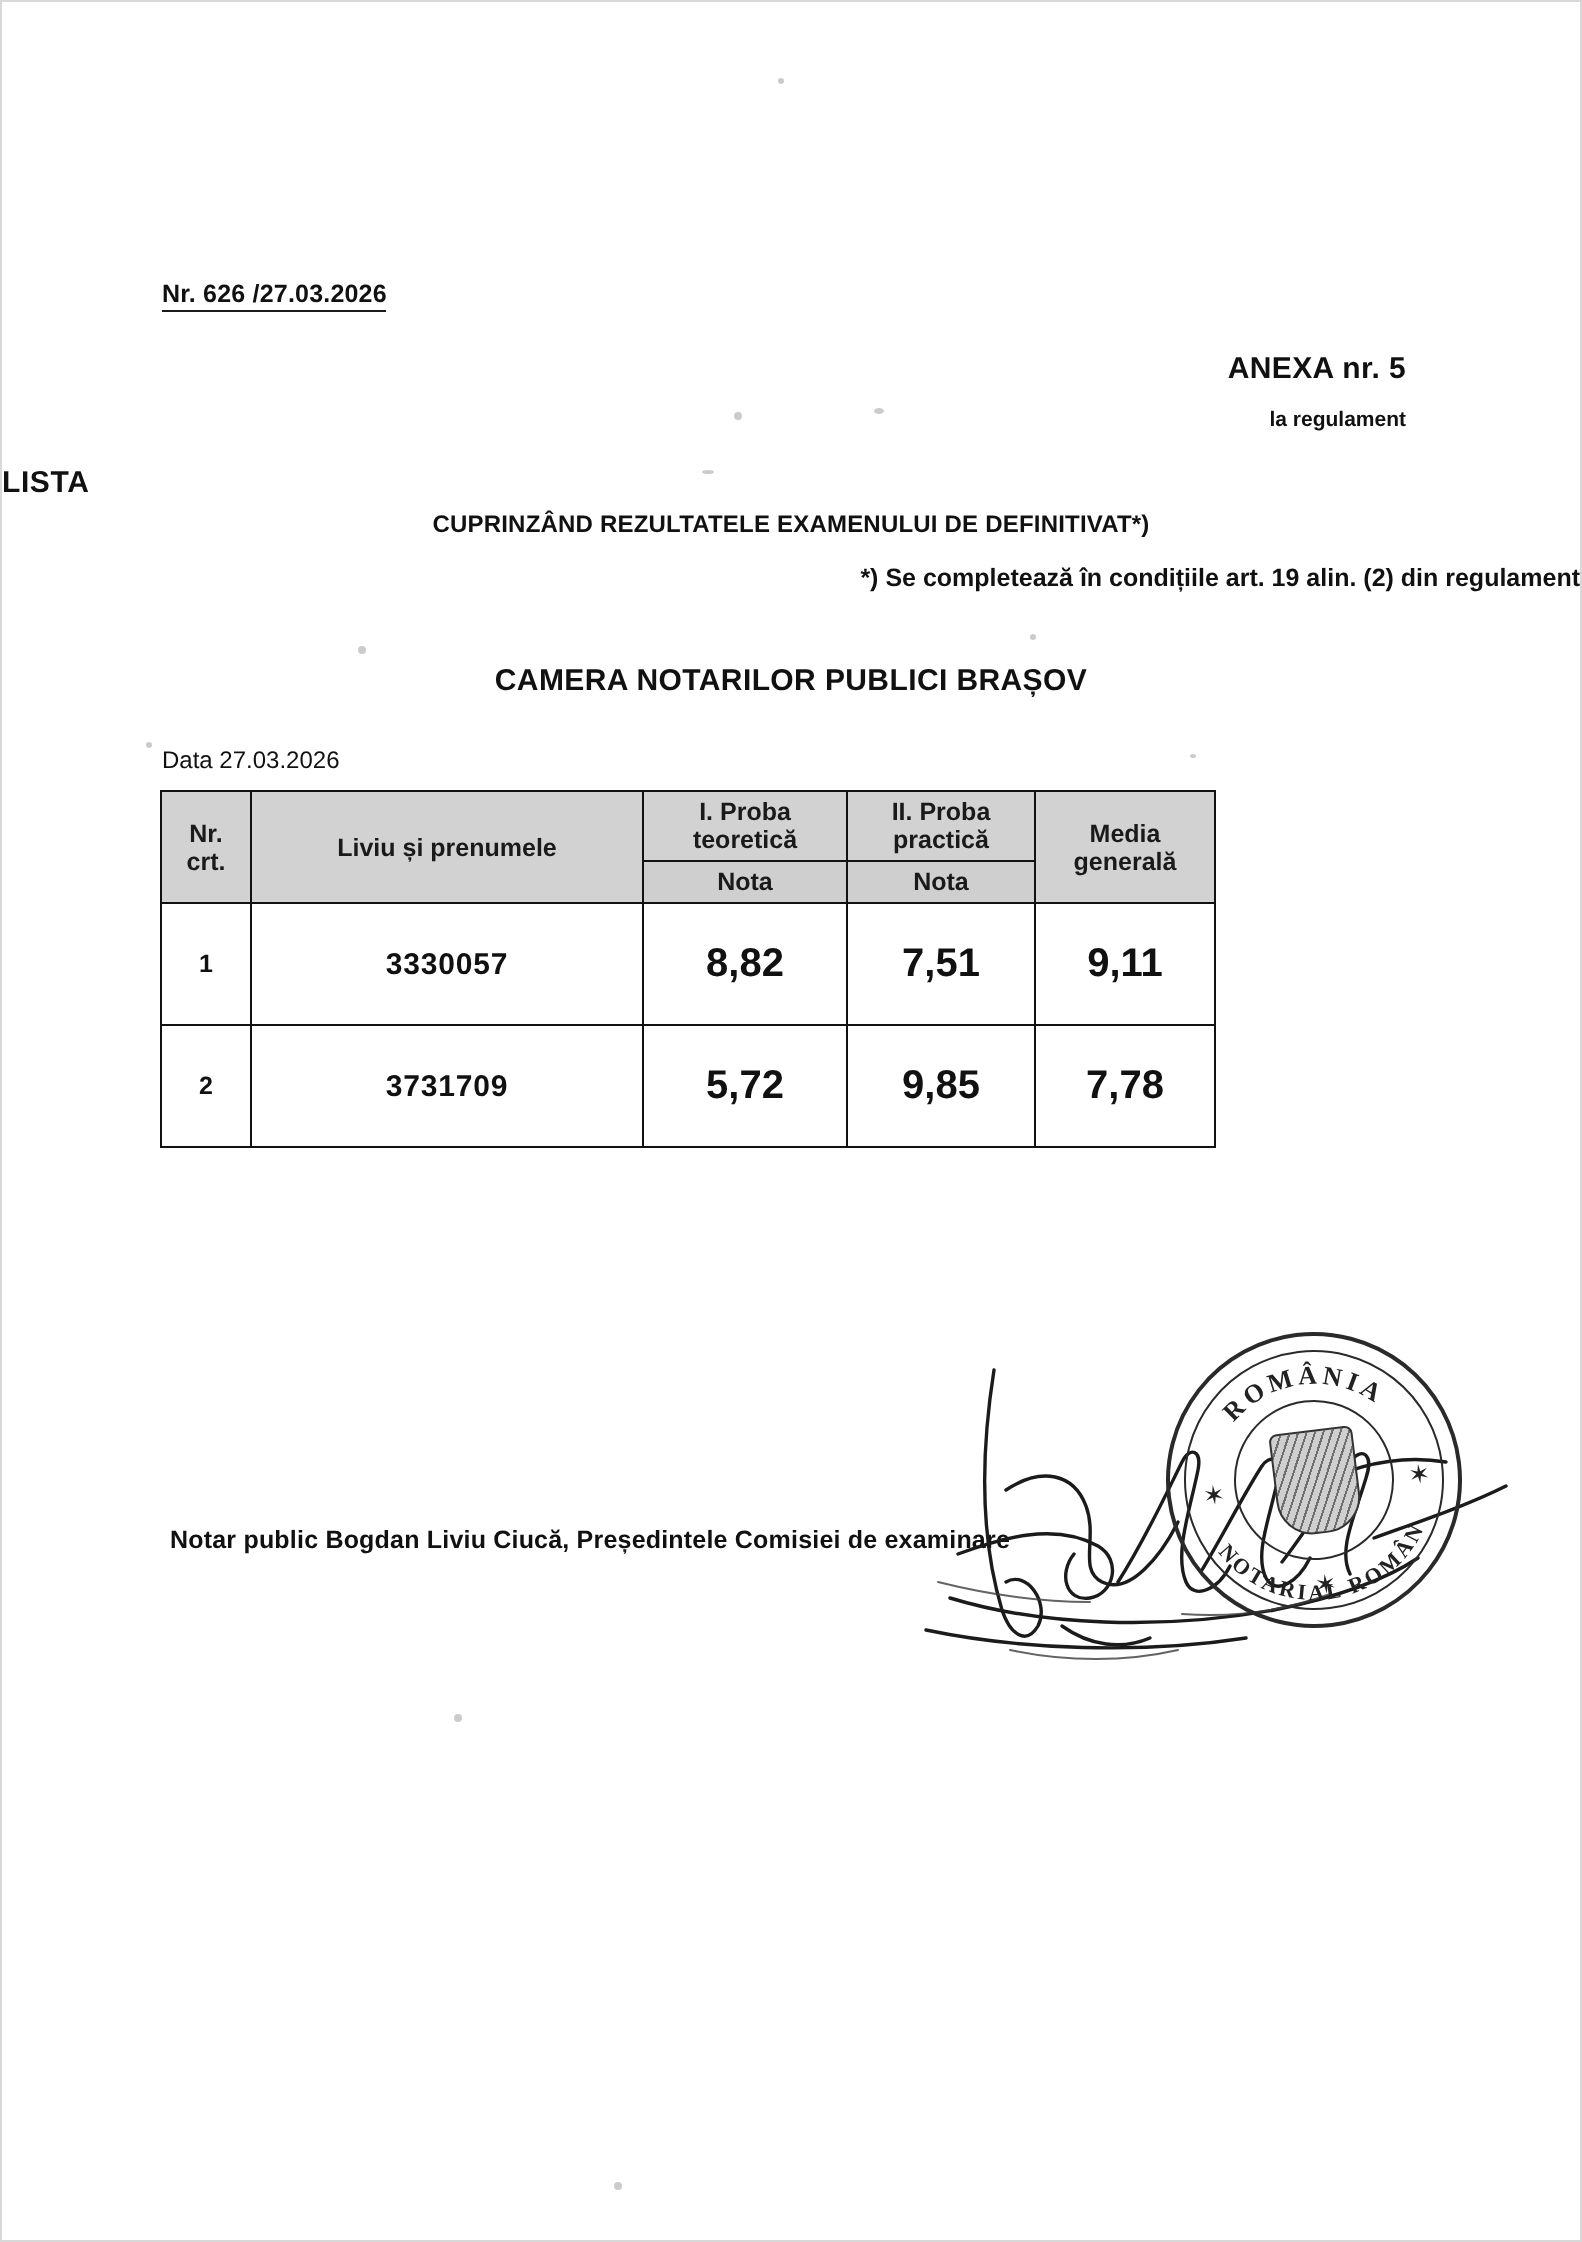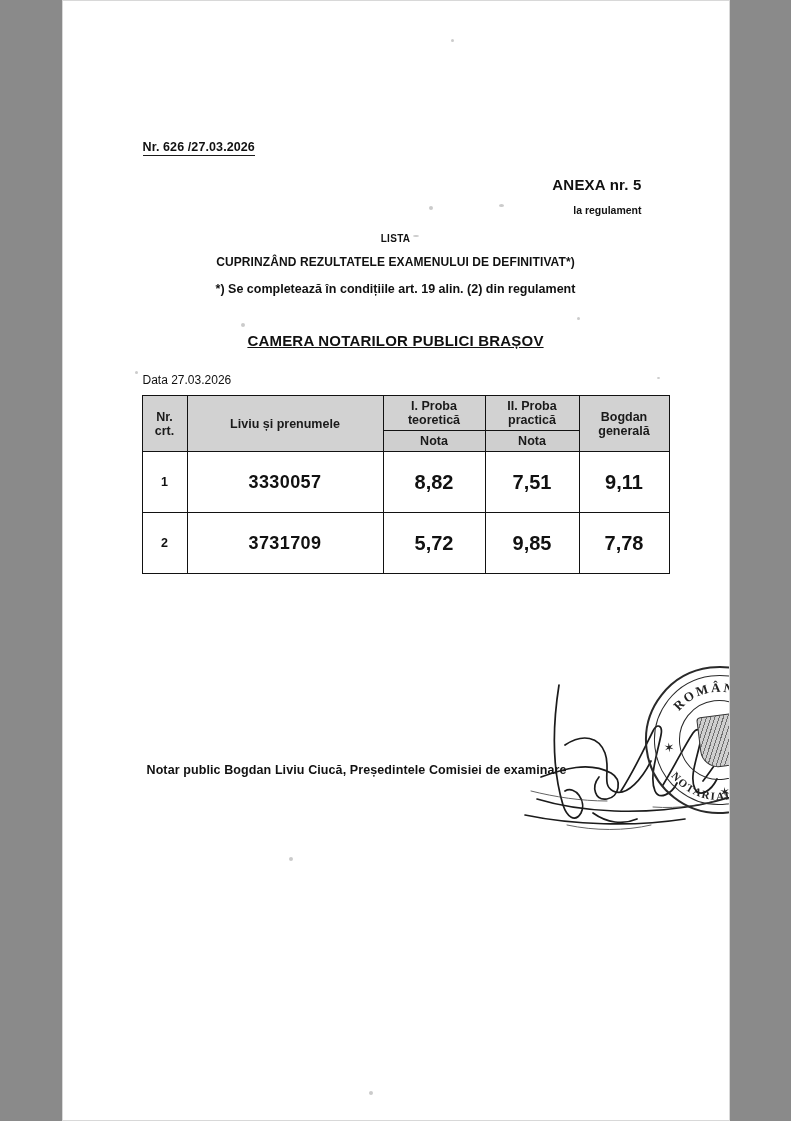--- a/index.html
+++ b/index.html
@@ -2,21 +2,21 @@
 <html><head>
 <meta charset="utf-8">
 <style>
   html, body {
     margin: 0;
     padding: 0;
     background: #8a8a8a;
   }
   .page {
     position: relative;
-    width: 668px;
+    width: 791px;
     height: 1121px;
     background: #ffffff;
     margin: 0 auto;
     overflow: hidden;
     font-family: "Liberation Sans", sans-serif;
     color: #111111;
     border: 1px solid #d8d8d8;
     box-sizing: border-box;
   }
 
@@ -55,54 +55,52 @@
     top: 203px;
     font-size: 10.5px;
     font-weight: 700;
   }
 
   .title-lista {
     position: absolute;
     left: 0;
     right: 0;
     top: 232px;
-    text-align: center;
-    font-size: 10px;
+    font-size: 15px;
     font-weight: 700;
     letter-spacing: .3px;
   }
   .title-main {
     position: absolute;
     left: 0;
     right: 0;
     top: 254px;
     text-align: center;
     font-size: 12px;
     font-weight: 700;
     letter-spacing: .1px;
   }
   .title-note {
     position: absolute;
     left: 0;
     right: 0;
     top: 281px;
-    text-align: center;
+    text-align: right;
     font-size: 12.5px;
     font-weight: 600;
   }
   .chamber {
     position: absolute;
     left: 0;
     right: 0;
     top: 331px;
     text-align: center;
     font-size: 15px;
     font-weight: 700;
     letter-spacing: .2px;
-    text-decoration: underline;
   }
   .date-line {
     position: absolute;
     left: 80px;
     top: 372px;
     font-size: 12px;
     font-weight: 400;
   }
 
   
@@ -138,21 +136,21 @@
     height: 58px;
     font-size: 20px;
     font-weight: 700;
     color: #111;
   }
   .result-table tbody td.crt {
     font-size: 12.5px;
     font-weight: 600;
   }
   .result-table tbody td.name {
-    font-size: 18px;
+    font-size: 15px;
     font-weight: 700;
     letter-spacing: .4px;
   }
   .col-crt   { width: 45px; }
   .col-name  { width: 196px; }
   .col-p1    { width: 102px; }
   .col-p2    { width: 94px; }
   .col-media { width: 90px; }
 
   .signature-line {
@@ -277,21 +275,21 @@
         <th rowspan="2">Liviu și prenumele</th>
         <th>
           <span>I. Proba</span><br>
           <span>teoretică</span>
         </th>
         <th>
           <span>II. Proba</span><br>
           <span>practică</span>
         </th>
         <th rowspan="2">
-          <span>Bogdan</span><br>
+          <span>Media</span><br>
           <span>generală</span>
         </th>
       </tr>
       <tr>
         <th class="hdr-sub">Nota</th>
         <th class="hdr-sub">Nota</th>
       </tr>
     </thead>
     <tbody>
       <tr>

